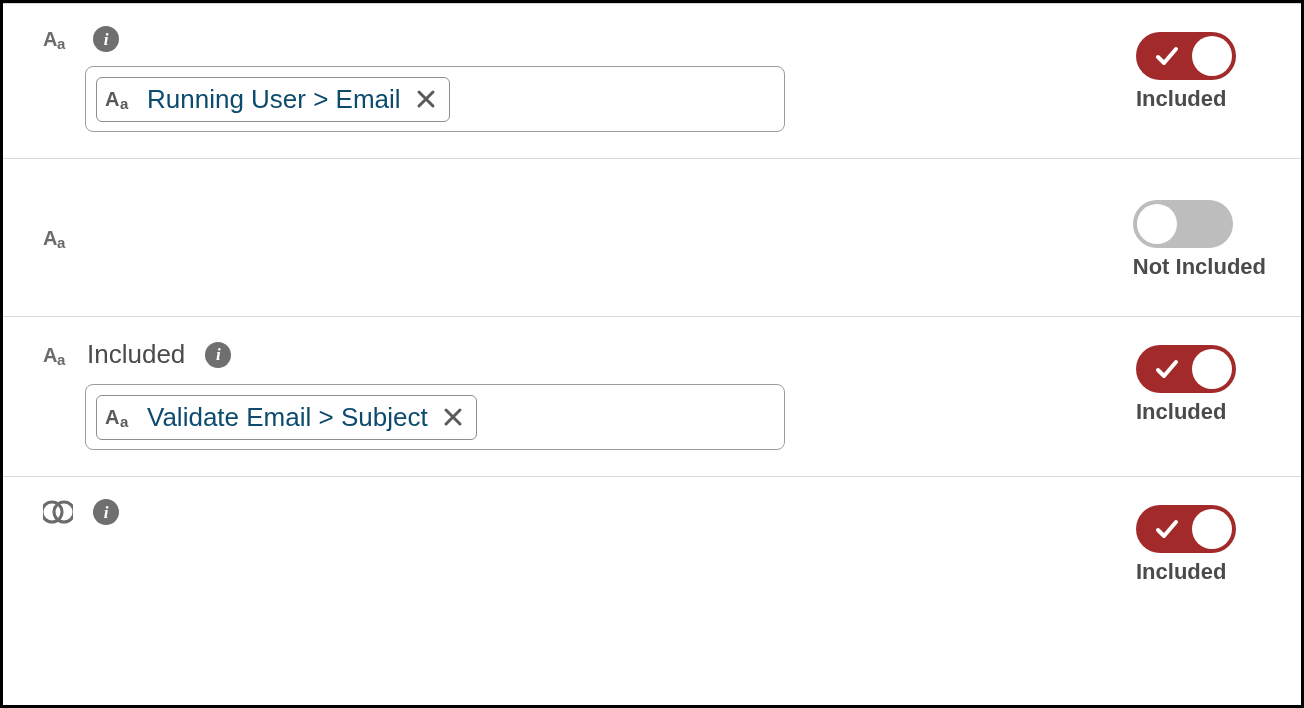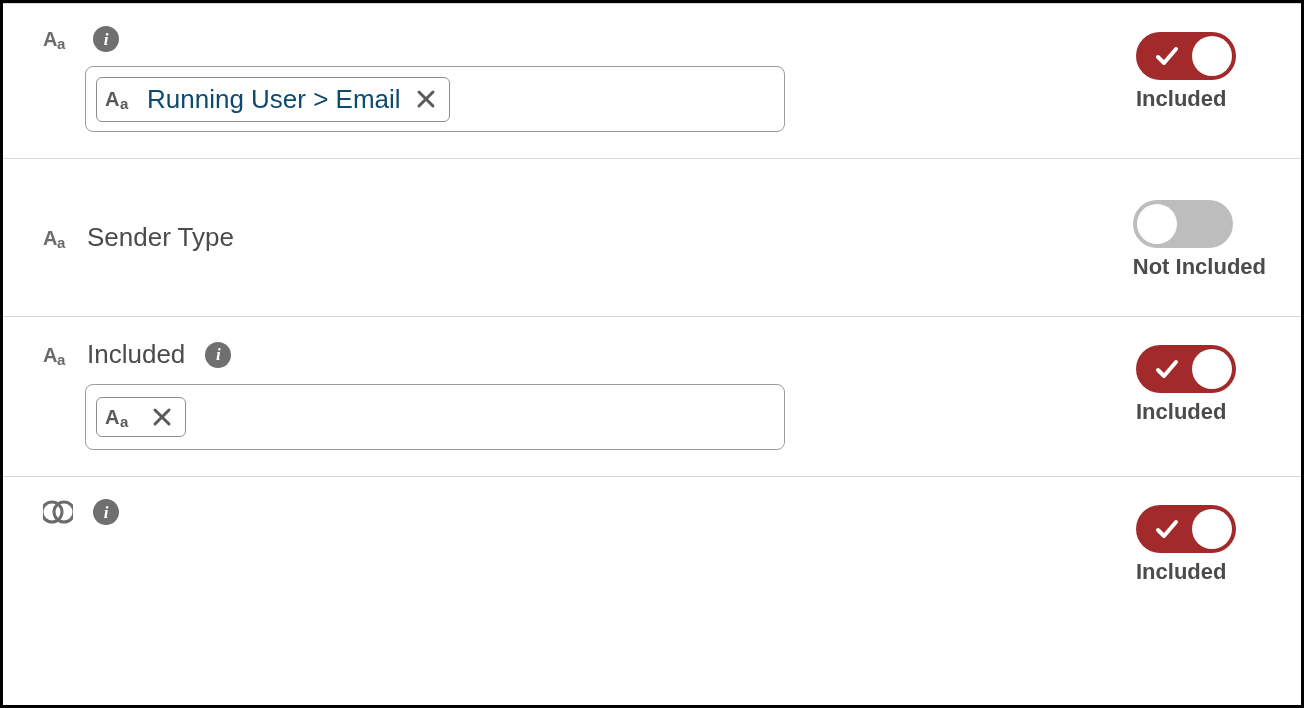--- a/index.html
+++ b/index.html
@@ -204,21 +204,20 @@
   <div class="row row-no-input">
     <div class="row-inner">
       <div class="main-col">
         <div class="label-line">
           <span class="field-type-icon">
             <svg class="aa-svg" viewBox="0 0 30 26">
                 <text x="0" y="20" font-size="20" fill="#6b6b6b" font-weight="600">A</text>
                 <text x="14" y="23" font-size="15" fill="#6b6b6b" font-weight="600">a</text>
               </svg>
           </span>
-          <span class="label-text">Sender Type</span>
         </div>
       </div>
       <div class="toggle-col">
         <div class="toggle toggle-off">
           <span class="knob"></span>
         </div>
         <div class="toggle-caption">Not Included</div>
       </div>
     </div>
   </div>
@@ -237,20 +236,21 @@
           <span class="info-icon">i</span>
         </div>
         <div class="input-wrap">
           <span class="pill">
             <span class="pill-icon">
               <svg class="aa-pill" viewBox="0 0 32 26">
                   <text x="0" y="20" font-size="20" fill="#5a5a5a" font-weight="700">A</text>
                   <text x="15" y="23" font-size="15" fill="#5a5a5a" font-weight="700">a</text>
                 </svg>
             </span>
+            <span class="pill-text">Validate Email &gt; Subject</span>
             <span class="pill-remove">
               <svg class="x-svg" viewBox="0 0 22 22">
                   <path d="M4 4 L18 18 M18 4 L4 18" stroke="#5a5a5a" stroke-width="3" stroke-linecap="round"></path>
                 </svg>
             </span>
           </span>
         </div>
       </div>
       <div class="toggle-col">
         <div class="toggle toggle-on">

